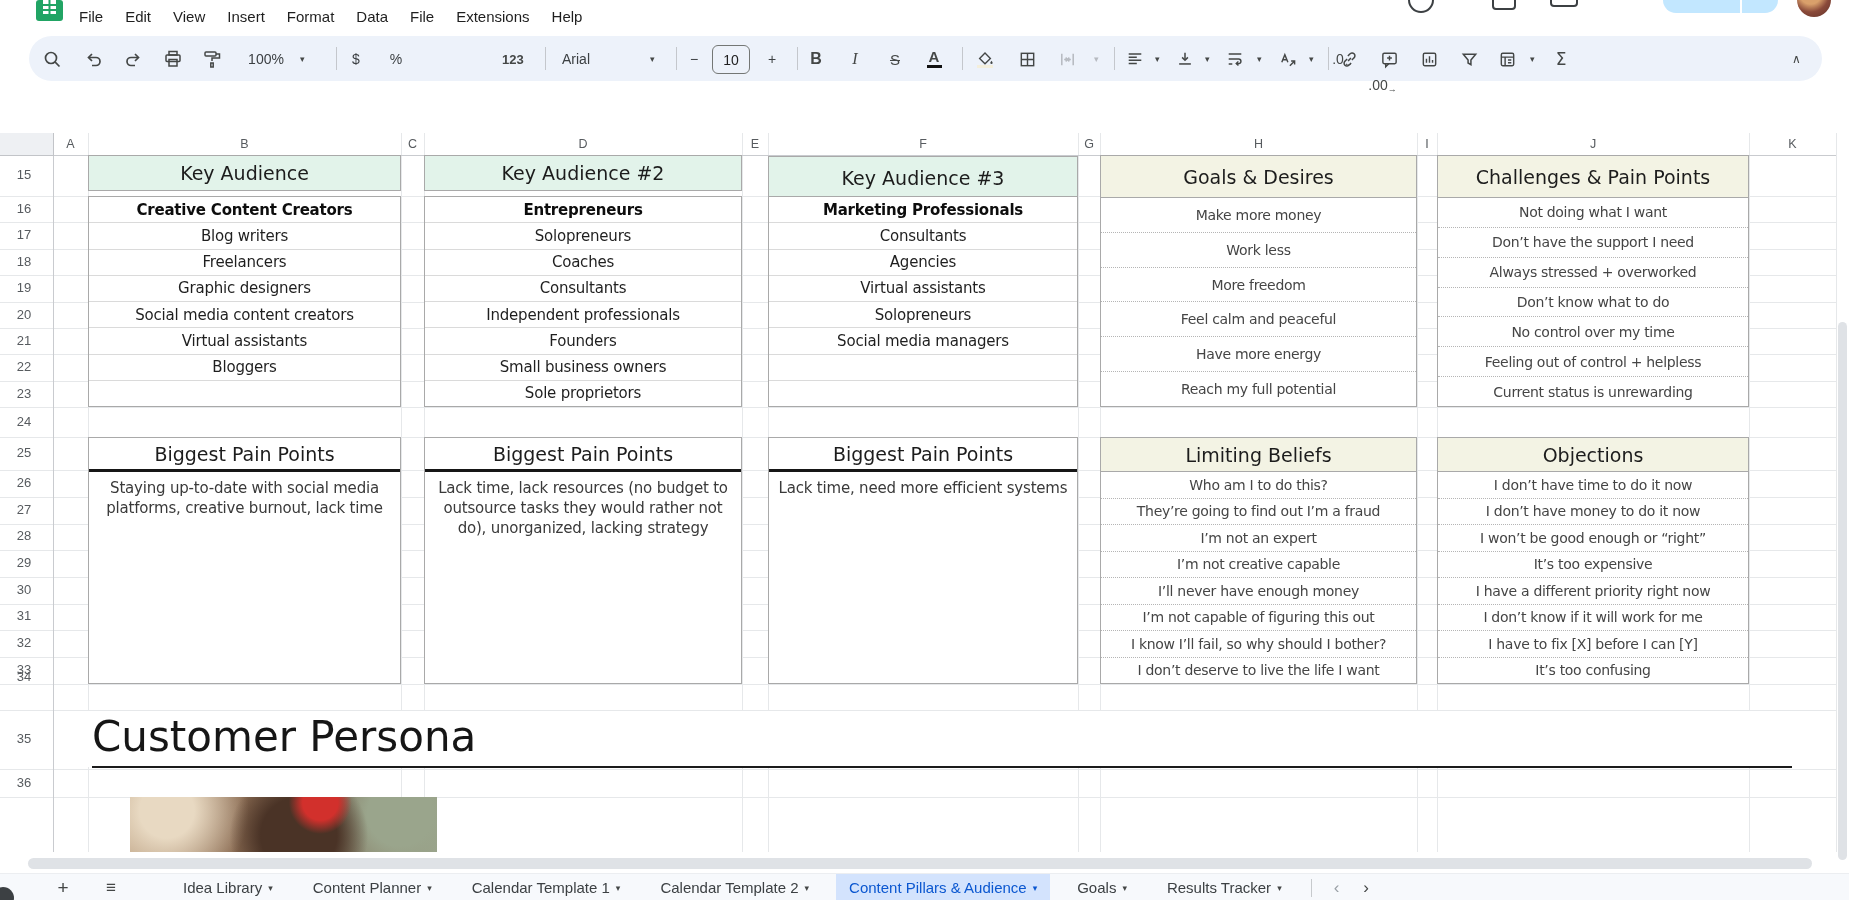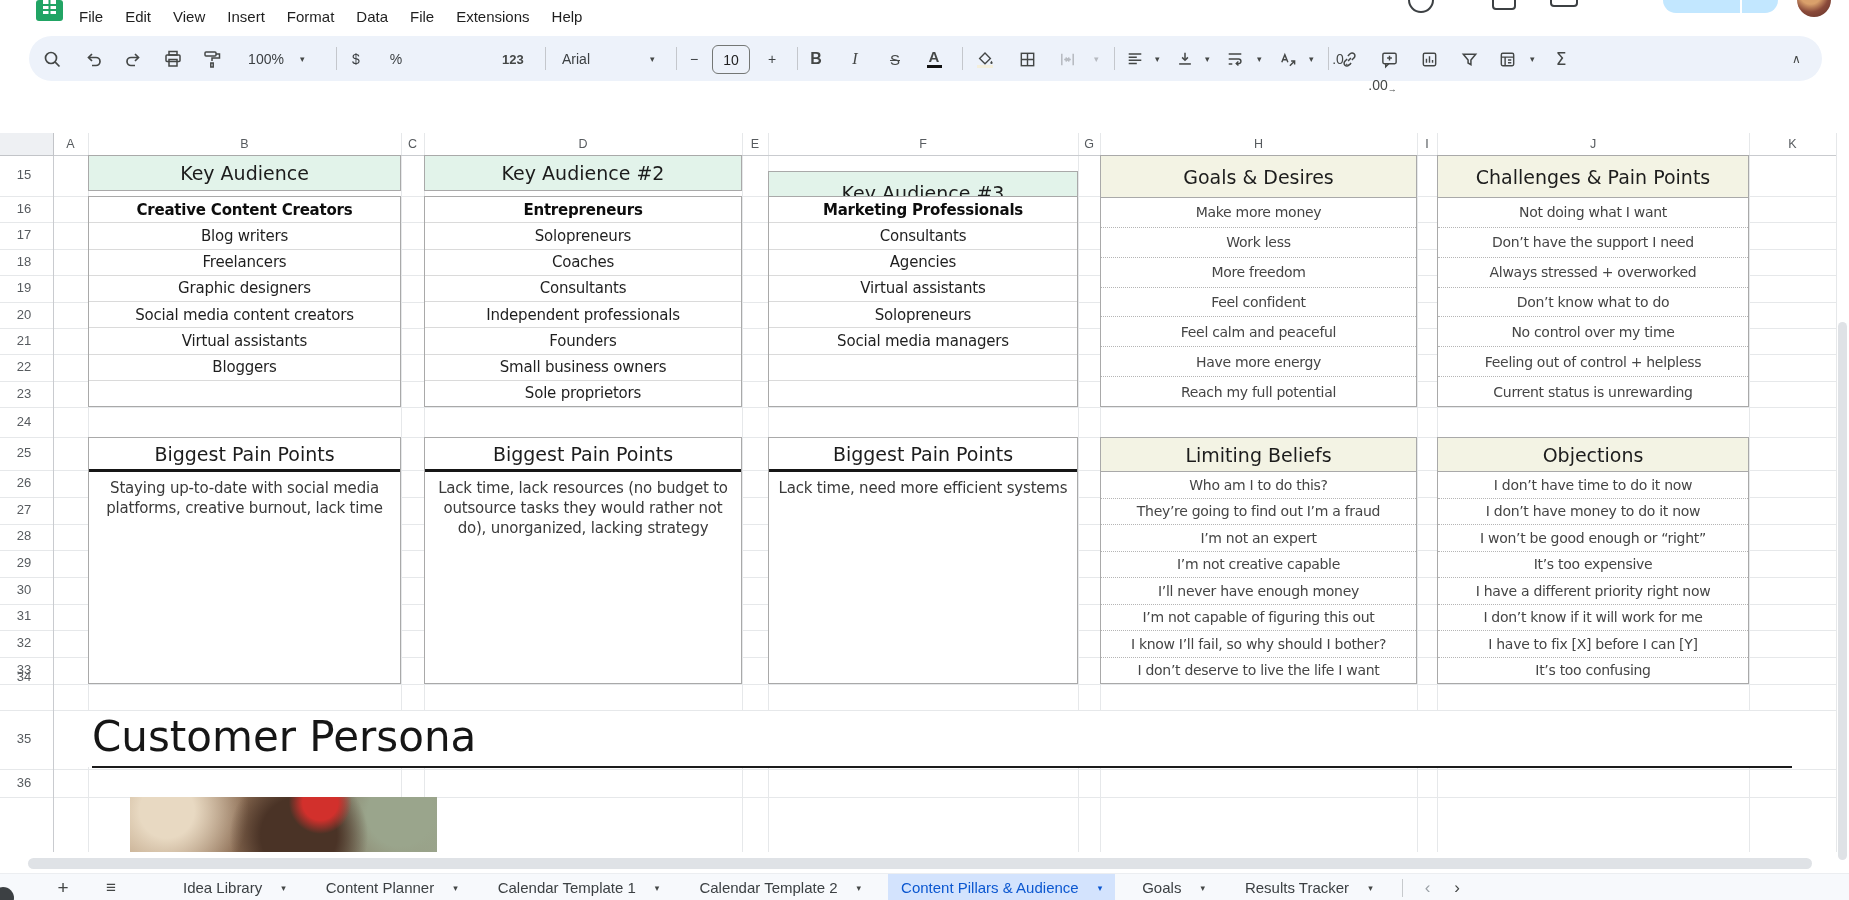--- a/index.html
+++ b/index.html
@@ -89,21 +89,21 @@
   
   .hscroll{position:absolute;left:28px;top:858px;width:1784px;height:11px;background:#dfe2e6;border-radius:6px;z-index:6}
   .vscroll{position:absolute;left:1838px;top:322px;width:9px;height:538px;background:#dfe2e6;border-radius:5px;z-index:6}
   
   .footer{position:absolute;left:0;top:873px;width:1849px;height:27px;background:#f7f9fc;display:flex;
           align-items:center;z-index:6;border-top:1px solid #eceef1}
   .fbtn{width:26px;text-align:center;font-size:19px;color:#444746;flex:none}
   .fbtn.hamb{font-size:17px}
   .tabs{display:flex;align-items:center;height:27px;margin-left:46px}
   .stab{height:27px;display:flex;align-items:center;padding:0 13px;font-size:15px;color:#3c4043;
-        font-weight:500;gap:19px;white-space:nowrap;margin-right:14px}
+        font-weight:500;gap:6px;white-space:nowrap;margin-right:14px}
   .stab .tc{font-size:9px;color:#444746}
   .stab.active{background:#d3e3fd;color:#0b57d0;font-weight:400}
   .stab.active .tc{color:#0b57d0}
   .tabdiv{width:1px;height:18px;background:#c7cacd;margin:0 10px 0 2px}
   .navarr{font-size:17px;color:#444746;padding:0 12px}
   .navarr.dim{color:#9aa0a6}
   .blackcorner{position:absolute;left:-8px;top:887px;width:22px;height:22px;border-radius:50%;background:#3c4043;z-index:7}
 </style>
 </head>
 <body>
@@ -369,21 +369,21 @@
   <div class="rownum" style="top:582px">30</div>
   <div class="rownum" style="top:608px">31</div>
   <div class="rownum" style="top:635px">32</div>
   <div class="rownum" style="top:662px">33</div>
   <div class="rownum" style="top:669px">34</div>
   <div class="rownum" style="top:731px">35</div>
   <div class="rownum" style="top:775px">36</div>
 
   <div class="minthead" style="left:88px;top:155px;width:313px;height:36px">Key Audience</div>
   <div class="minthead" style="left:424px;top:155px;width:318px;height:36px">Key Audience #2</div>
-  <div class="minthead" style="left:768px;top:171px;width:310px;height:44px">Key Audience #3</div>
+  <div class="minthead" style="left:768px;top:156px;width:310px;height:44px">Key Audience #3</div>
 
   <div class="tbox" style="left:88px;top:196px;width:313px;height:211px">
     <div class="cellr lead">Creative Content Creators</div>
     <div class="cellr">Blog writers</div>
     <div class="cellr">Freelancers</div>
     <div class="cellr">Graphic designers</div>
     <div class="cellr">Social media content creators</div>
     <div class="cellr">Virtual assistants</div>
     <div class="cellr">Bloggers</div>
     <div class="cellr"></div>
@@ -409,21 +409,20 @@
     <div class="cellr">Social media managers</div>
     <div class="cellr"></div>
     <div class="cellr"></div>
   </div>
 
   <div class="tbox dotrows" style="left:1100px;top:155px;width:317px;height:252px">
     <div class="hd cream h41">Goals &amp; Desires</div>
     <div class="cellr">Make more money</div>
     <div class="cellr">Work less</div>
     <div class="cellr">More freedom</div>
-    <div class="cellr">Feel confident</div>
     <div class="cellr">Feel calm and peaceful</div>
     <div class="cellr">Have more energy</div>
     <div class="cellr">Reach my full potential</div>
   </div>
 
   <div class="tbox dotrows" style="left:1437px;top:155px;width:312px;height:252px">
     <div class="hd cream h41">Challenges &amp; Pain Points</div>
     <div class="cellr">Not doing what I want</div>
     <div class="cellr">Don’t have the support I need</div>
     <div class="cellr">Always stressed + overworked</div>

